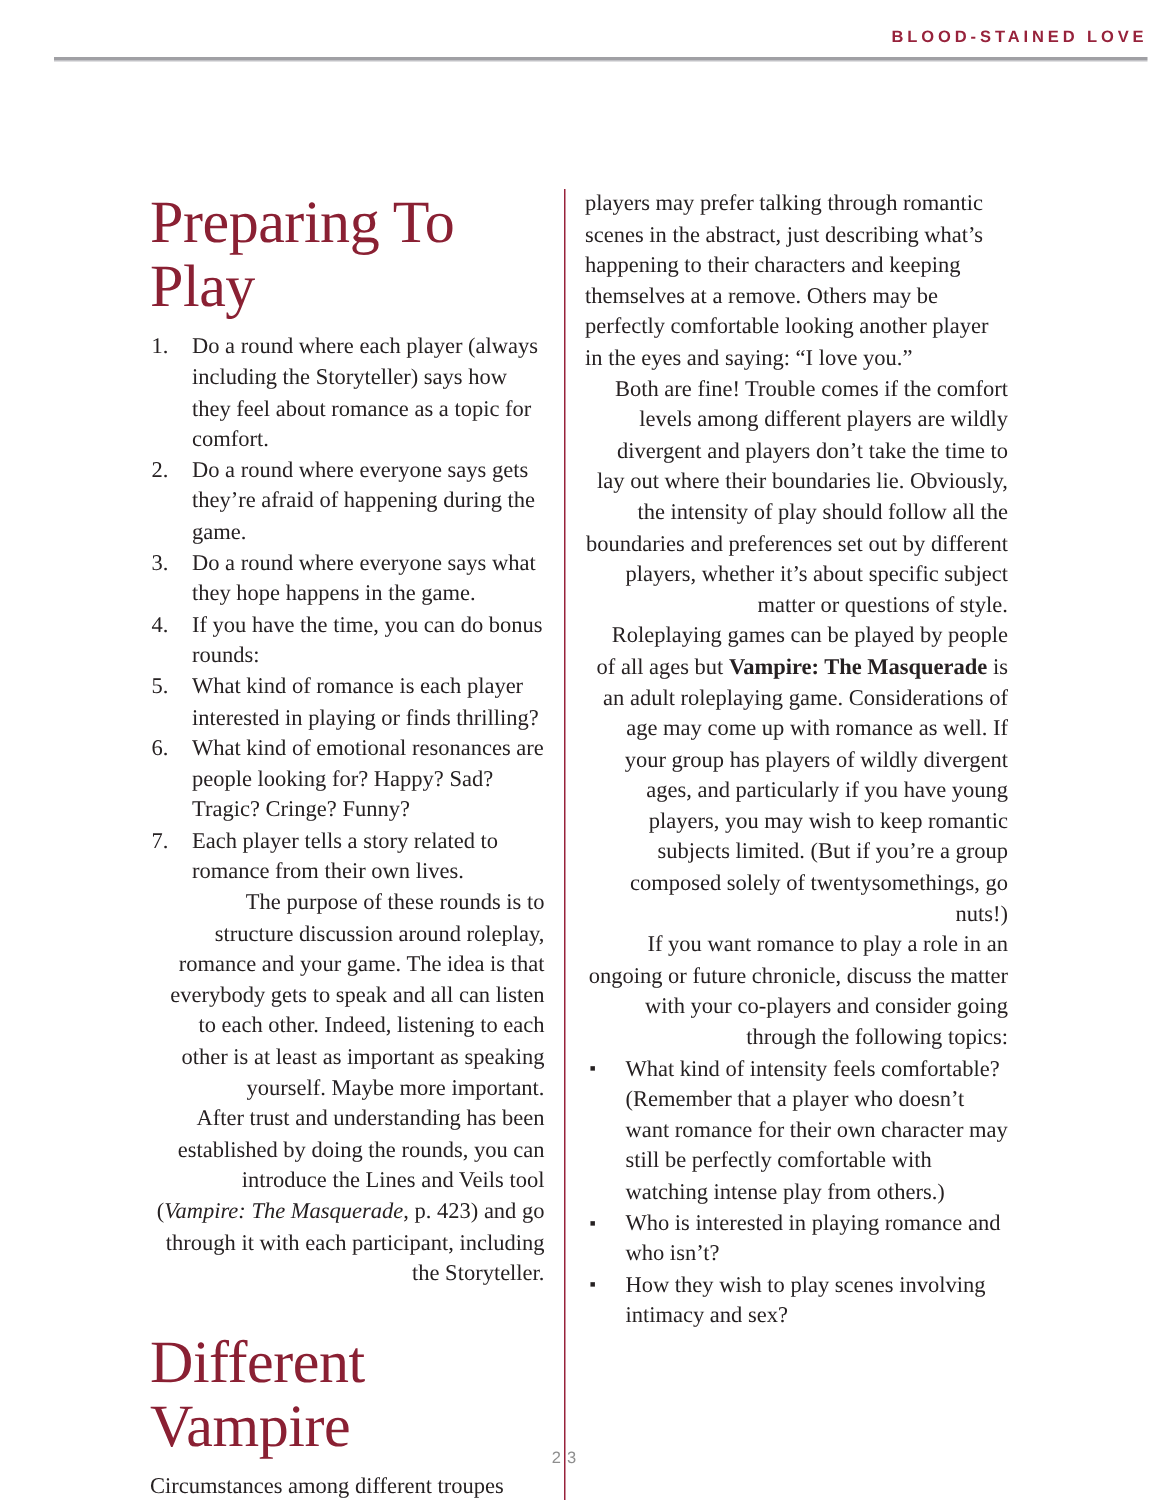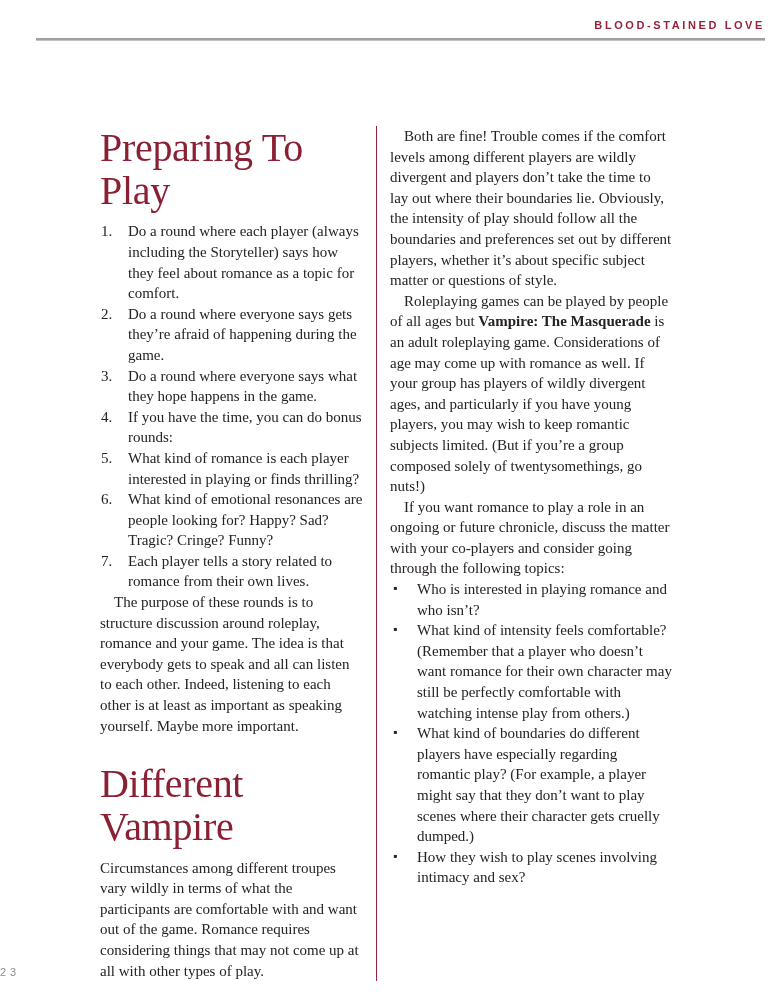--- a/index.html
+++ b/index.html
@@ -58,21 +58,21 @@
     font-family: "Liberation Serif", serif;
     font-weight: normal;
     font-size: 40px;
     line-height: 1.08;
     letter-spacing: -0.3px;
     color: var(--accent-heading);
     margin: 0 0 9px 0;
   }
   h1.section-heading.second { margin-top: 26px; }
   p { margin: 0; }
-  p.indent { text-indent: 14px; }
+  p.indent { text-indent: 14px; text-align: right; }
   
   ol.num-list { margin: 0; padding: 0; counter-reset: item; list-style: none; }
   ol.num-list li {
     counter-increment: item;
     position: relative;
     padding-left: 28px;
   }
   ol.num-list li::before {
     content: counter(item) ".";
     position: absolute;
@@ -90,20 +90,21 @@
     font-size: 12px;
   }
   em { font-style: italic; }
   strong { font-weight: bold; }
   
   .page-number {
     position: absolute;
     bottom: 22px;
     left: 0;
     right: 16px;
+    text-align: center;
     font-family: "Liberation Sans", sans-serif;
     font-size: 11px;
     letter-spacing: 4px;
     color: var(--page-num-gray);
   }
 </style>
 </head>
 <body>
 
 <div class="page">
@@ -120,35 +121,36 @@
       <ol class="num-list">
         <li>Do a round where each player (always including the Storyteller) says how they feel about romance as a topic for comfort.</li>
         <li>Do a round where everyone says gets they’re afraid of happening during the game.</li>
         <li>Do a round where everyone says what they hope happens in the game.</li>
         <li>If you have the time, you can do bonus rounds:</li>
         <li>What kind of romance is each player interested in playing or finds thrilling?</li>
         <li>What kind of emotional resonances are people looking for? Happy? Sad? Tragic? Cringe? Funny?</li>
         <li>Each player tells a story related to romance from their own lives.</li>
       </ol>
       <p class="indent">The purpose of these rounds is to structure discussion around roleplay, romance and your game. The idea is that everybody gets to speak and all can listen to each other. Indeed, listening to each other is at least as important as speaking yourself. Maybe more important.</p>
+      <p class="indent"><span>After trust and understanding has been established by doing the rounds, you can introduce the Lines and Veils tool (</span><em>Vampire: The Masquerade</em><span>, p. 423) and go through it with each participant, including the Storyteller.</span></p>
       <h1 class="section-heading second">Different Vampire</h1>
       <p>Circumstances among different troupes vary wildly in terms of what the participants are comfortable with and want out of the game. Romance requires considering things that may not come up at all with other types of play.</p>
 
     </section>
 
     <div class="divider"></div>
 
     <section class="col right">
+      <p>players may prefer talking through romantic scenes in the abstract, just describing what’s happening to their characters and keeping themselves at a remove. Others may be perfectly comfortable looking another player in the eyes and saying: “I love you.”</p>
       <p class="indent">Both are fine! Trouble comes if the comfort levels among different players are wildly divergent and players don’t take the time to lay out where their boundaries lie. Obviously, the intensity of play should follow all the boundaries and preferences set out by different players, whether it’s about specific subject matter or questions of style.</p>
       <p class="indent"><span>Roleplaying games can be played by people of all ages but </span><strong>Vampire: The Masquerade</strong><span> is an adult roleplaying game. Considerations of age may come up with romance as well. If your group has players of wildly divergent ages, and particularly if you have young players, you may wish to keep romantic subjects limited. (But if you’re a group composed solely of twentysomethings, go nuts!)</span></p>
       <p class="indent">If you want romance to play a role in an ongoing or future chronicle, discuss the matter with your co-players and consider going through the following topics:</p>
       <ul class="bullet-list">
+        <li>What kind of intensity feels comfortable? (Remember that a player who doesn’t want romance for their own character may still be perfectly comfortable with watching intense play from others.)</li>
         <li>Who is interested in playing romance and who isn’t?</li>
-        <li>What kind of intensity feels comfortable? (Remember that a player who doesn’t want romance for their own character may still be perfectly comfortable with watching intense play from others.)</li>
-        <li>What kind of boundaries do different players have especially regarding romantic play? (For example, a player might say that they don’t want to play scenes where their character gets cruelly dumped.)</li>
         <li>How they wish to play scenes involving intimacy and sex?</li>
       </ul>
 
     </section>
 
   </main>
 
   <footer>
     <div class="page-number">23</div>
   </footer>

